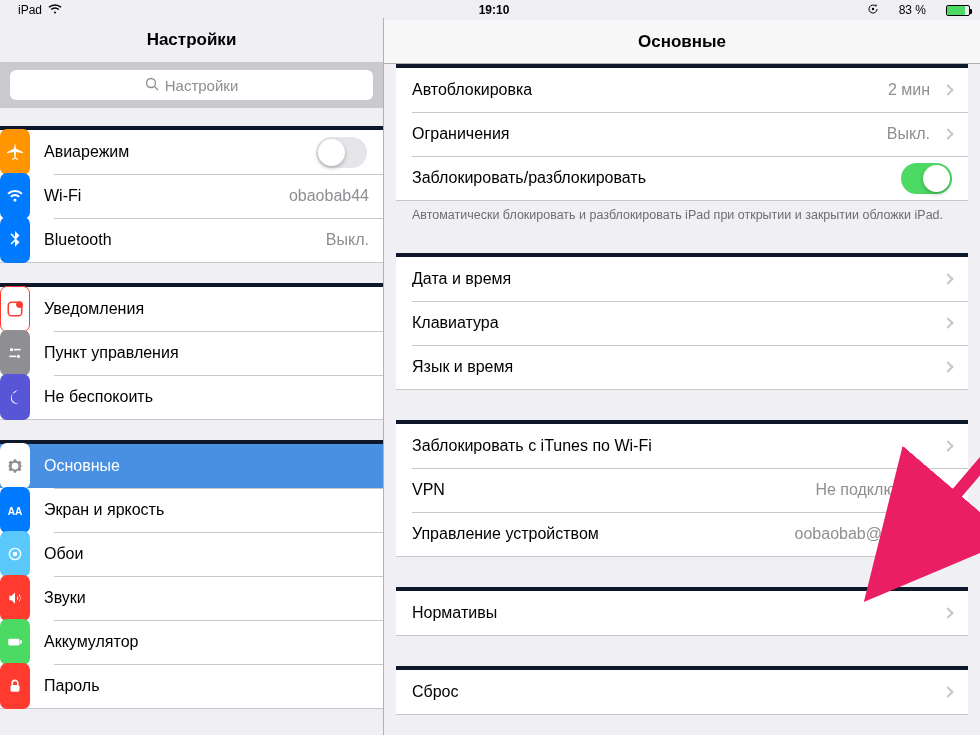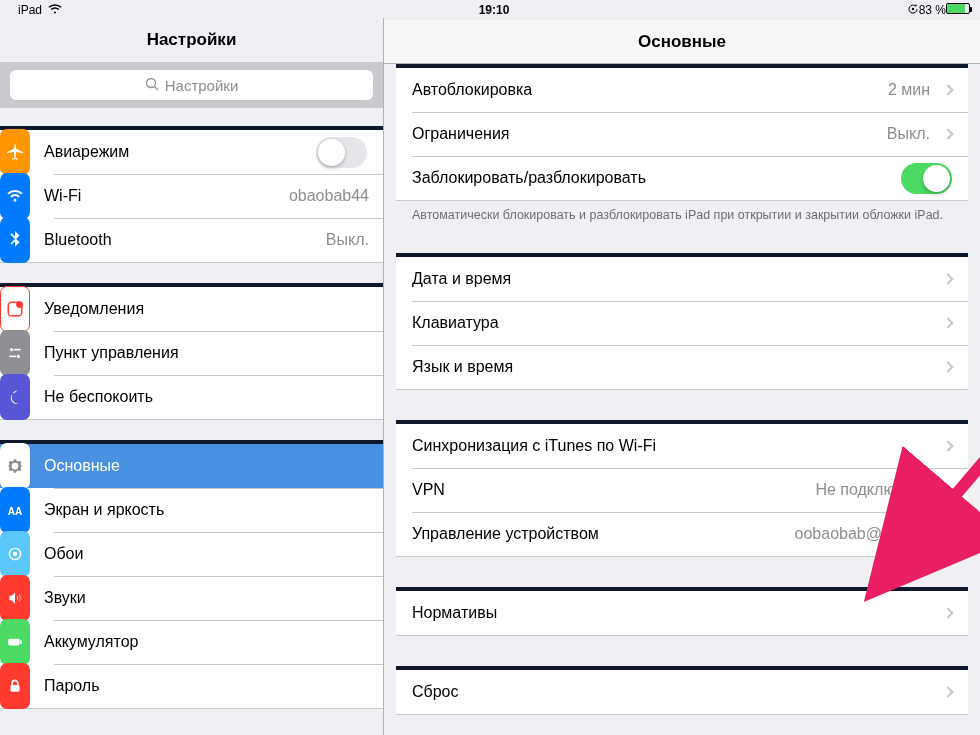--- a/index.html
+++ b/index.html
@@ -7,21 +7,21 @@
 
   
   .status-bar {
     position: absolute; top: 0; left: 0; right: 4px; height: 20px;
     display: flex; align-items: center; font-size: 12px; color: #000;
     padding: 0 6px;
     margin-left: 12px;
   }
   .status-left { display: flex; align-items: center; gap: 6px; }
   .status-center { position: absolute; left: 50%; transform: translateX(-50%); font-weight: 600; }
-  .status-right { margin-left: auto; display: flex; align-items: flex-start; gap: 0; }
+  .status-right { margin-left: auto; display: flex; align-items: center; gap: 20px; }
   .battery {
     width: 24px; height: 11px; border: 1px solid #000; border-radius: 2px; position: relative;
   }
   .battery::after {
     content: ""; position: absolute; right: -3px; top: 3px; width: 2px; height: 5px; background: #000; border-radius: 0 1px 1px 0;
   }
   .battery i { display: block; height: 100%; width: 83%; background: #4cd964; }
 
   
   .left-pane {
@@ -310,21 +310,21 @@
         <span class="chevron"></span>
       </div>
       <div class="cell">
         <span class="label">Язык и время</span>
         <span class="chevron"></span>
       </div>
     </div>
 
     <div class="group small-group-gap" style="margin-left:12px;margin-right:12px">
       <div class="cell">
-        <span class="label">Синхронизация с iTunes по Wi-Fi</span>
+        <span class="label">Заблокировать с iTunes по Wi-Fi</span>
         <span class="chevron"></span>
       </div>
       <div class="cell">
         <span class="label">VPN</span>
         <span class="value">Не подключено</span>
         <span class="chevron"></span>
       </div>
       <div class="cell">
         <span class="label">Управление устройством</span>
         <span class="value">oobaobab@mail.ru</span>

